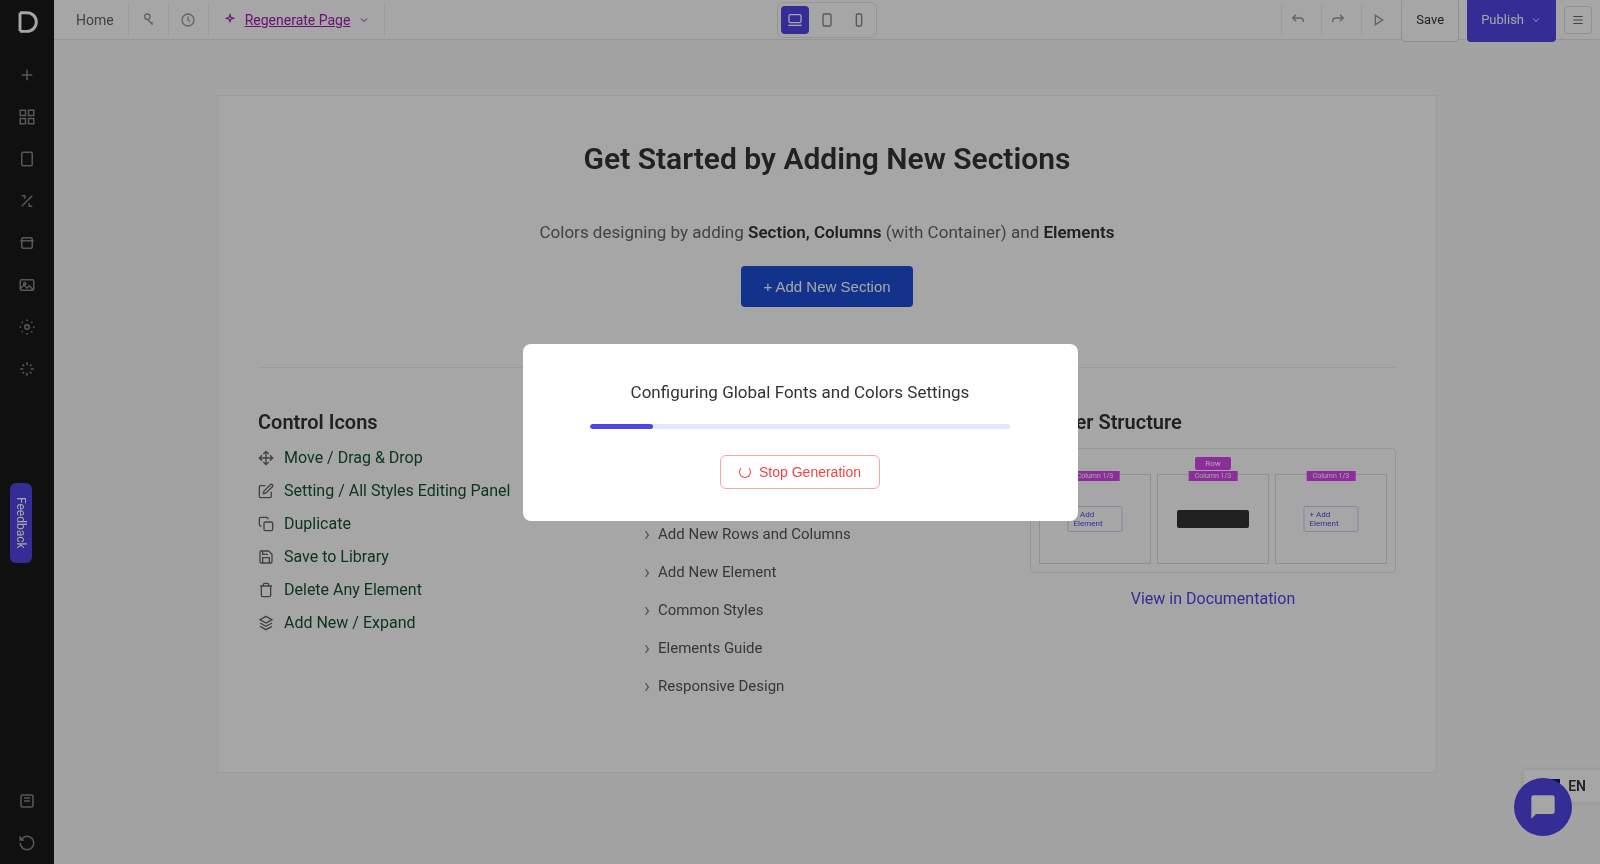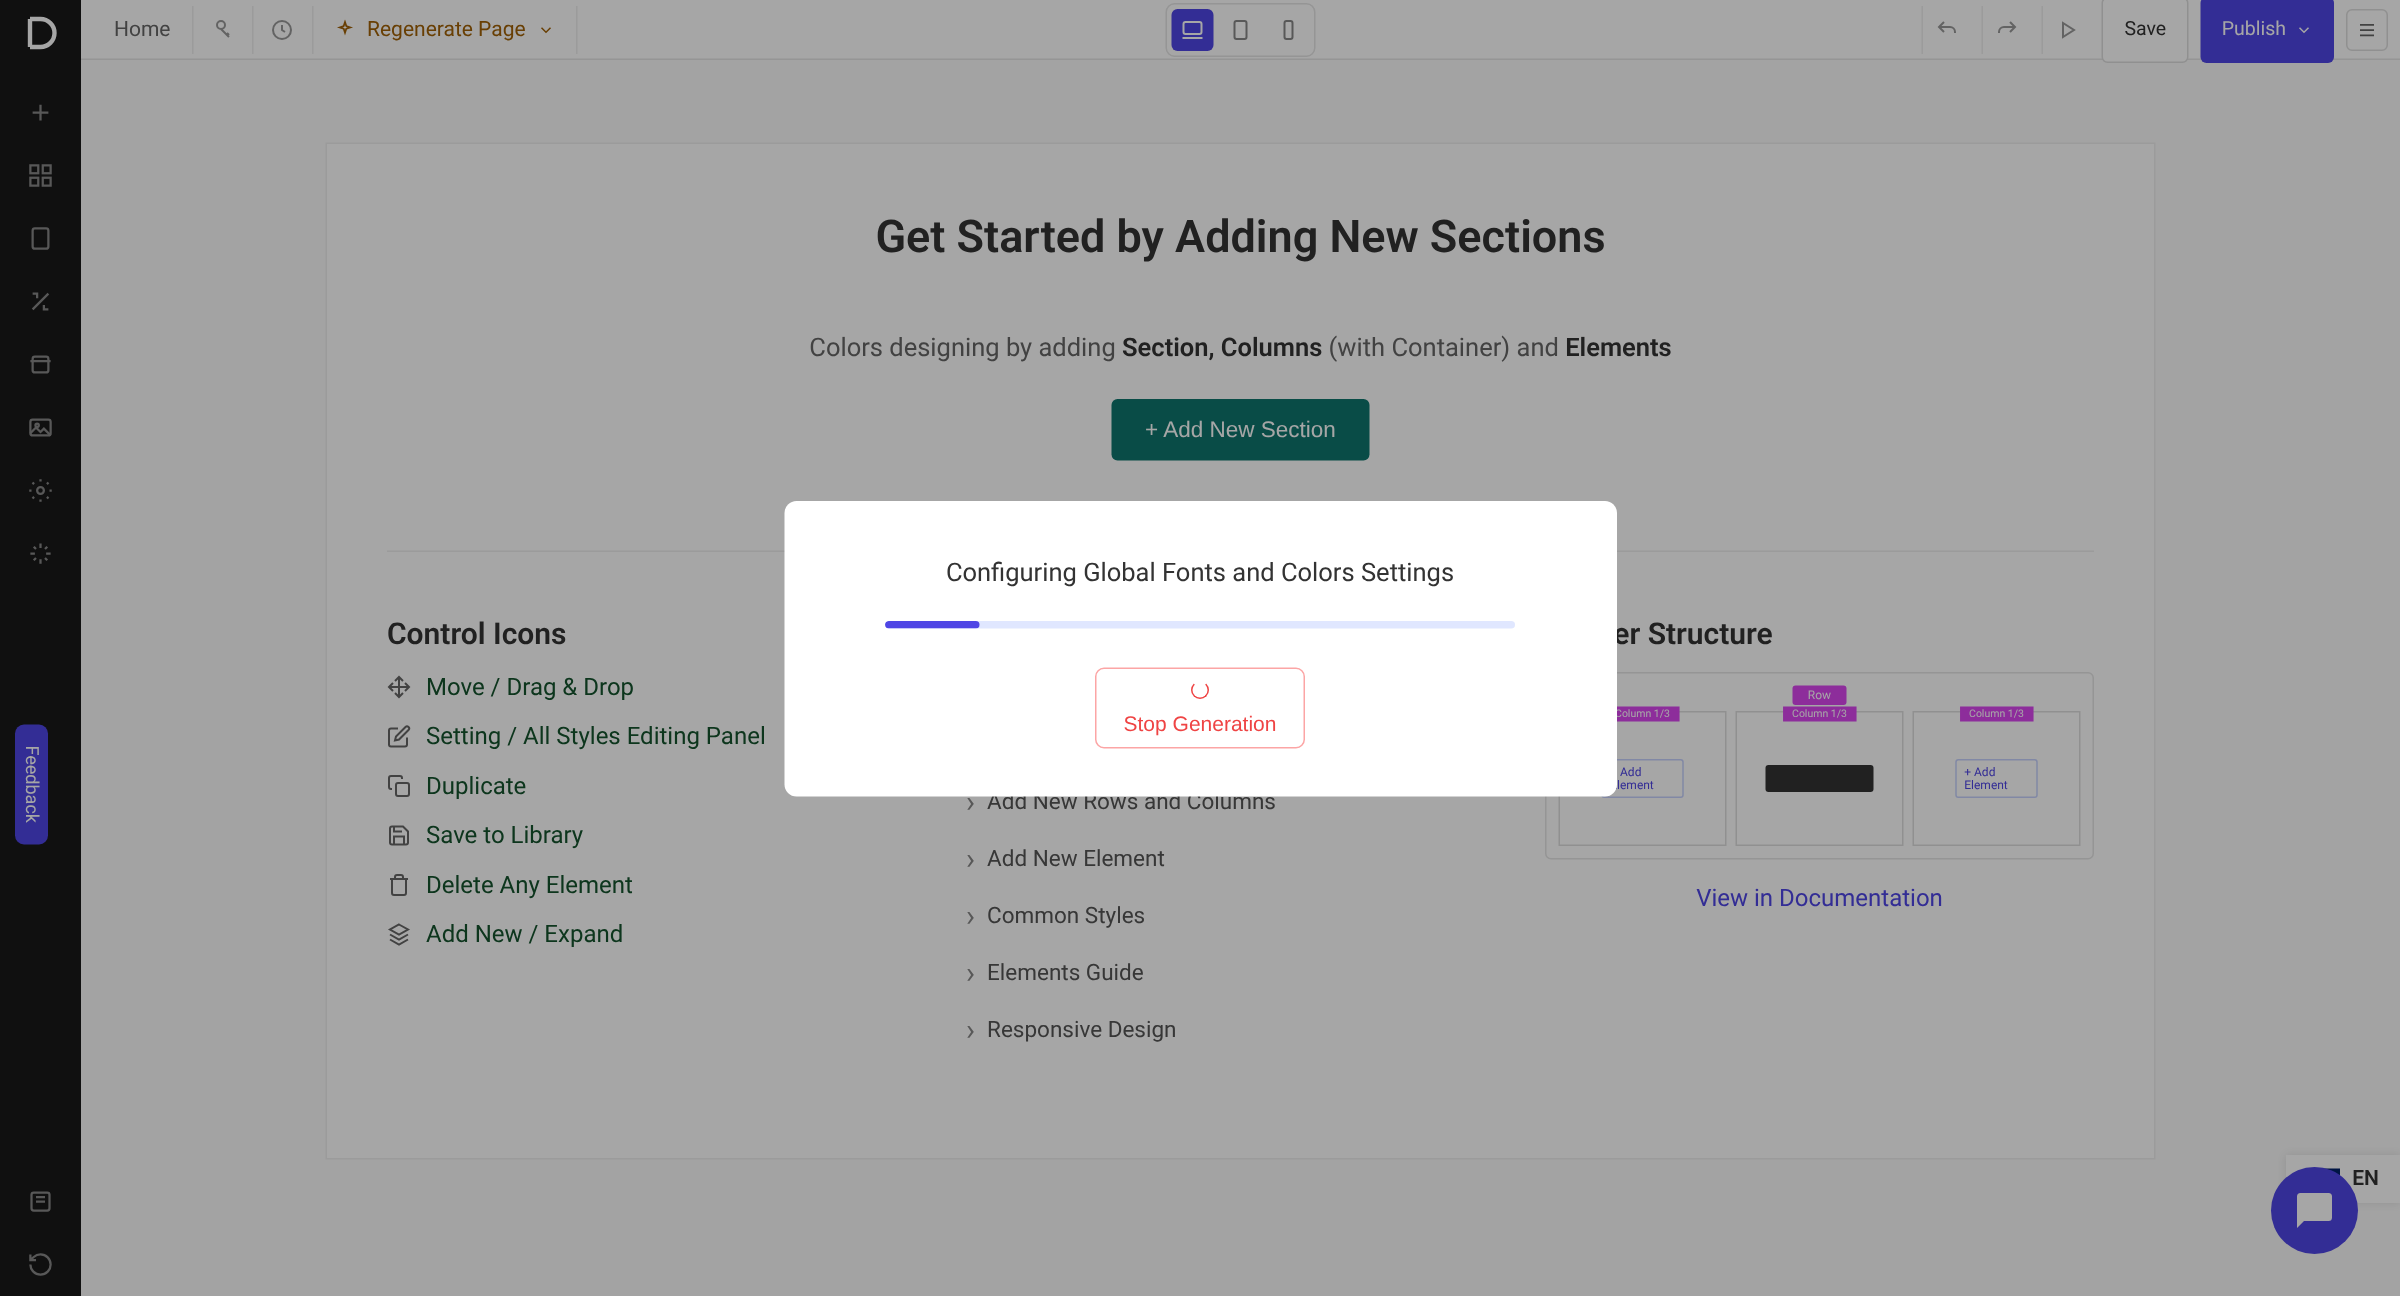--- a/index.html
+++ b/index.html
@@ -11,38 +11,38 @@
     .sidebar-icon { width: 54px; height: 42px; display: flex; align-items: center; justify-content: center; color: #888; cursor: pointer; }
     .sidebar-icon svg { width: 18px; height: 18px; }
     .sidebar-spacer { flex: 1; }
     .feedback-btn { writing-mode: vertical-rl; background: #4f46e5; color: #fff; padding: 14px 4px; border-radius: 6px; font-size: 12px; margin: 8px 0; cursor: pointer; position: absolute; left: 10px; top: 475px; }
 
     
     .topbar { position: absolute; left: 54px; top: 0; right: 0; height: 40px; background: #fff; border-bottom: 1px solid #e5e5e5; display: flex; align-items: center; padding: 0 8px; z-index: 10; }
     .topbar-item { height: 32px; padding: 0 14px; display: flex; align-items: center; color: #666; font-size: 14px; border-right: 1px solid #eee; cursor: pointer; }
     .topbar-icon-btn { width: 40px; height: 32px; display: flex; align-items: center; justify-content: center; color: #999; cursor: pointer; border-right: 1px solid #eee; }
     .topbar-icon-btn svg { width: 16px; height: 16px; }
-    .regenerate-btn { display: flex; align-items: center; gap: 8px; padding: 0 14px; height: 32px; color: #a16207; font-size: 14px; border-right: 1px solid #eee; cursor: pointer; }
+    .regenerate-btn { display: flex; align-items: center; gap: 8px; padding: 0 14px; height: 32px; color: #a21caf; font-size: 14px; border-right: 1px solid #eee; cursor: pointer; text-decoration: underline; }
     .device-switcher { display: flex; gap: 4px; border: 1px solid #e5e5e5; border-radius: 6px; padding: 3px; margin: 0 auto; position: absolute; left: 50%; transform: translateX(-50%); }
     .device-btn { width: 28px; height: 28px; display: flex; align-items: center; justify-content: center; border-radius: 4px; color: #888; cursor: pointer; }
     .device-btn.active { background: #4f46e5; color: #fff; }
     .device-btn svg { width: 16px; height: 16px; }
     .topbar-right { margin-left: auto; display: flex; align-items: center; gap: 8px; }
     .topbar-right-icon { width: 32px; height: 32px; display: flex; align-items: center; justify-content: center; color: #999; cursor: pointer; border-left: 1px solid #eee; }
     .topbar-right-btn { height: 44px; padding: 0 14px; border: 1px solid #ddd; border-radius: 4px; background: #fff; color: #333; font-size: 13px; cursor: pointer; display: flex; align-items: center; }
     .publish-btn { background: #4f46e5; color: #fff; border: none; display: flex; align-items: center; gap: 6px; }
     .hamburger-btn { width: 28px; height: 28px; border: 1px solid #ddd; border-radius: 4px; display: flex; align-items: center; justify-content: center; color: #666; cursor: pointer; }
 
     
     .canvas { position: absolute; left: 54px; top: 40px; right: 0; bottom: 0; background: #fafafa; overflow: auto; }
     .canvas-inner { width: 1220px; margin: 55px auto; background: #fff; padding: 45px 40px 60px; border: 1px solid #eee; }
     .hero-title { text-align: center; font-size: 30px; font-weight: 600; color: #333; margin-bottom: 46px; }
     .hero-sub { text-align: center; font-size: 17px; color: #666; margin-bottom: 24px; }
     .hero-sub strong { color: #333; font-weight: 600; }
-    .add-section-btn { display: block; margin: 0 auto 60px; background: #0f766e; color: #fff; border: none; padding: 12px 22px; font-size: 15px; border-radius: 4px; cursor: pointer; }
+    .add-section-btn { display: block; margin: 0 auto 60px; background: #1d4ed8; color: #fff; border: none; padding: 12px 22px; font-size: 15px; border-radius: 4px; cursor: pointer; }
     .divider { border-top: 1px solid #eee; margin-bottom: 42px; }
     .columns { display: flex; gap: 20px; }
     .col { flex: 1; }
     .col-title { font-size: 20px; font-weight: 600; color: #333; margin-bottom: 14px; }
     .list-item { display: flex; align-items: center; gap: 10px; color: #14532d; font-size: 16px; margin-bottom: 14px; cursor: pointer; }
     .list-item svg { width: 16px; height: 16px; color: #666; flex-shrink: 0; }
     .chevron-item { display: flex; align-items: center; gap: 8px; color: #555; font-size: 15px; margin-bottom: 14px; cursor: pointer; }
     .chevron-item::before { content: '›'; font-size: 20px; color: #888; }
     .builder-diagram { border: 1px solid #e5e5e5; padding: 8px; border-radius: 4px; margin-bottom: 16px; background:#fff; }
     .diagram-row-tag { background: #d946ef; color: #fff; font-size: 8px; padding: 2px 10px; border-radius: 2px; width: fit-content; margin: 0 auto 4px; }
@@ -52,21 +52,21 @@
     .diagram-add { position: absolute; top: 50%; left: 50%; transform: translate(-50%,-50%); color: #4f46e5; font-size: 8px; border:1px solid #c7d2fe; padding:3px 5px; border-radius:2px;}
     .diagram-center-box { position: absolute; top: 50%; left: 50%; transform: translate(-50%,-50%); width: 72px; height: 18px; background: #333; border-radius:2px;}
     .doc-link { text-align: center; color: #4f46e5; font-size: 16px; cursor: pointer; }
 
     
     .overlay { position: absolute; inset: 0; background: rgba(0,0,0,0.35); z-index: 50; display: flex; align-items: center; justify-content: center; }
     .modal { background: #fff; width: 555px; border-radius: 8px; padding: 38px 32px 32px; text-align: center; }
     .modal-title { font-size: 17px; color: #333; margin-bottom: 22px; }
     .progress-bar { width: 420px; height: 5px; background: #e0e7ff; border-radius: 3px; margin: 0 auto 26px; overflow: hidden; }
     .progress-fill { height: 100%; background: #4f46e5; width: 15%; border-radius: 3px; }
-    .stop-btn { background: #fff; border: 1px solid #fca5a5; color: #ef4444; padding: 8px 18px; border-radius: 6px; font-size: 14px; cursor: pointer; display: inline-flex; align-items: center; gap: 8px; flex-direction: column; }
+    .stop-btn { background: #fff; border: 1px solid #fca5a5; color: #ef4444; padding: 8px 18px; border-radius: 6px; font-size: 14px; cursor: pointer; display: inline-flex; align-items: center; gap: 8px; }
     .spinner { width: 12px; height: 12px; border: 1.5px solid #ef4444; border-top-color: transparent; border-radius: 50%; display: inline-block; }
 
     
     .chat-fab { position: absolute; right: 28px; bottom: 28px; width: 58px; height: 58px; background: #4f46e5; border-radius: 50%; display: flex; align-items: center; justify-content: center; color: #fff; z-index: 40; cursor: pointer; }
     .chat-fab svg { width: 28px; height: 28px; }
     .lang-switch { position: absolute; right: 0; bottom: 62px; background: #fff; padding: 8px 14px; display: flex; align-items: center; gap: 8px; font-size: 14px; font-weight: 600; color: #333; z-index: 40; box-shadow: 0 0 6px rgba(0,0,0,0.1); cursor: pointer; }
     .flag { width: 22px; height: 14px; background: linear-gradient(#012169 33%, #fff 33% 66%, #c8102e 66%); position: relative; }
   </style>
 </head>
 <body>

